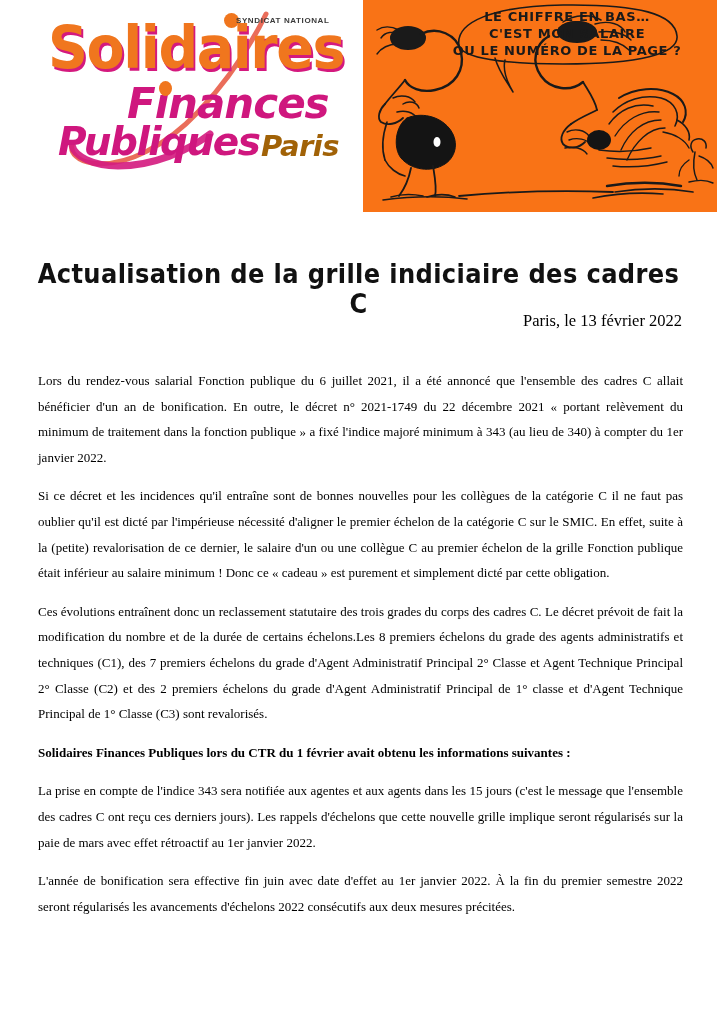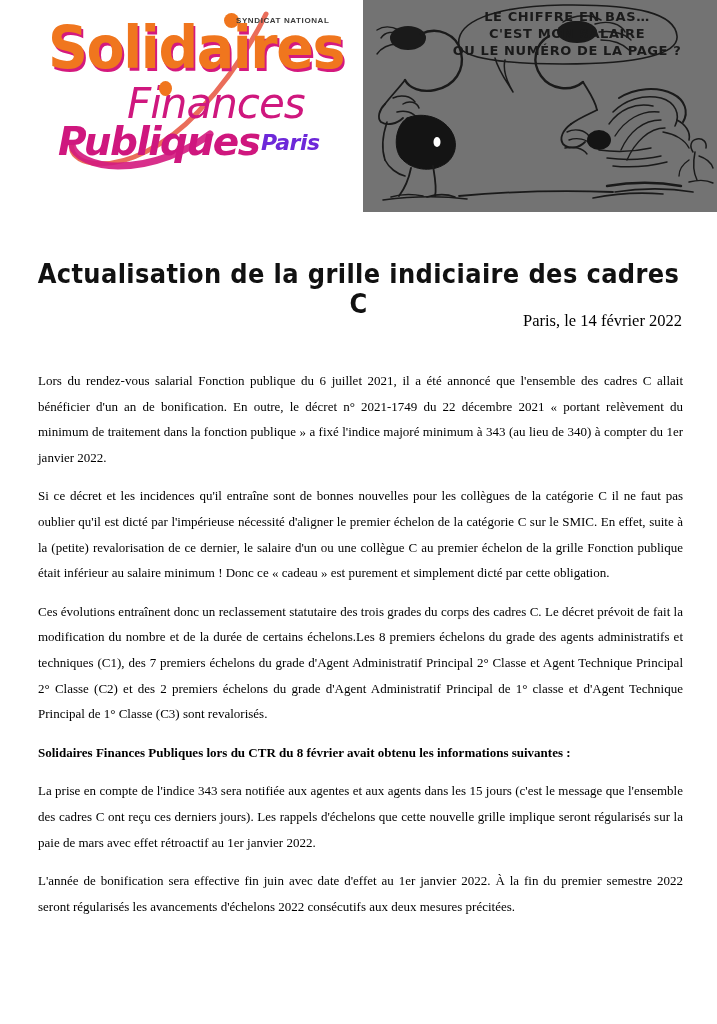--- a/index.html
+++ b/index.html
@@ -69,21 +69,21 @@
     height: 15px;
     border-radius: 50%;
     background: #F0761E;
     z-index: 4;
   }
   .logo-finances {
     position: absolute;
     left: 79px;
     top: 77px;
     font-family: "DejaVu Sans", sans-serif;
-    font-weight: normal;
+    font-weight: bold;
     font-style: italic;
     font-size: 42px;
     line-height: 1;
     letter-spacing: -1px;
     color: #CF177E;
     white-space: nowrap;
     z-index: 3;
   }
   .logo-publiques {
     position: absolute;
@@ -99,24 +99,24 @@
     white-space: nowrap;
     z-index: 3;
   }
   .logo-paris {
     position: absolute;
     left: 213px;
     top: 126px;
     font-family: "DejaVu Sans", sans-serif;
     font-weight: bold;
     font-style: italic;
-    font-size: 22px;
+    font-size: 29px;
     line-height: 1;
     letter-spacing: -0.5px;
-    color: #6d28d9;
+    color: #a16207;
     white-space: nowrap;
     z-index: 3;
   }
   .logo-swoosh {
     position: absolute;
     left: 0px;
     top: 0px;
     width: 300px;
     height: 180px;
     z-index: 2;
@@ -133,21 +133,21 @@
     z-index: 4;
   }
 
   
   .cartoon {
     position: absolute;
     left: 363px;
     top: 0px;
     width: 354px;
     height: 212px;
-    background: #737373;
+    background: #f97316;
   }
   .cartoon svg { display: block; }
 
   
   .doc-title {
     position: absolute;
     left: 0;
     top: 242px;
     width: 717px;
     text-align: center;
@@ -289,22 +289,22 @@
         <text x="204" y="21">LE CHIFFRE EN BAS…</text>
         <text x="204" y="38">C'EST MON SALAIRE</text>
         <text x="204" y="55">OU LE NUMÉRO DE LA PAGE ?</text>
       </g>
     </svg>
   </div>
 </div>
 
 <h1 class="doc-title">Actualisation de la grille indiciaire des cadres C</h1>
 
-<div class="doc-date">Paris, le 14 février 2022</div>
+<div class="doc-date">Paris, le 13 février 2022</div>
 
 <div class="body-text">
   <p class="para">Lors du rendez-vous salarial Fonction publique du 6 juillet 2021, il a été annoncé que l'ensemble des cadres C allait bénéficier d'un an de bonification. En outre, le décret n° 2021-1749 du 22 décembre 2021 « portant relèvement du minimum de traitement dans la fonction publique » a fixé l'indice majoré minimum à 343 (au lieu de 340) à compter du 1er janvier 2022.</p>
   <p class="para">Si ce décret et les incidences qu'il entraîne sont de bonnes nouvelles pour les collègues de la catégorie C il ne faut pas oublier qu'il est dicté par l'impérieuse nécessité d'aligner le premier échelon de la catégorie C sur le SMIC. En effet, suite à la (petite) revalorisation de ce dernier, le salaire d'un ou une collègue C au premier échelon de la grille Fonction publique était inférieur au salaire minimum ! Donc ce « cadeau » est purement et simplement dicté par cette obligation.</p>
   <p class="para">Ces évolutions entraînent donc un reclassement statutaire des trois grades du corps des cadres C. Le décret prévoit de fait la modification du nombre et de la durée de certains échelons.Les 8 premiers échelons du grade des agents administratifs et techniques (C1), des 7 premiers échelons du grade d'Agent Administratif Principal 2° Classe et Agent Technique Principal 2° Classe (C2) et des 2 premiers échelons du grade d'Agent Administratif Principal de 1° classe et d'Agent Technique Principal de 1° Classe (C3) sont revalorisés.</p>
-  <p class="para bold">Solidaires Finances Publiques lors du CTR du 8 février avait obtenu les informations suivantes :</p>
+  <p class="para bold">Solidaires Finances Publiques lors du CTR du 1 février avait obtenu les informations suivantes :</p>
   <p class="para">La prise en compte de l'indice 343 sera notifiée aux agentes et aux agents dans les 15 jours (c'est le message que l'ensemble des cadres C ont reçu ces derniers jours). Les rappels d'échelons que cette nouvelle grille implique seront régularisés sur la paie de mars avec effet rétroactif au 1er janvier 2022.</p>
   <p class="para">L'année de bonification sera effective fin juin avec date d'effet au 1er janvier 2022. À la fin du premier semestre 2022 seront régularisés les avancements d'échelons 2022 consécutifs aux deux mesures précitées.</p>
 </div>
 
 </body></html>

